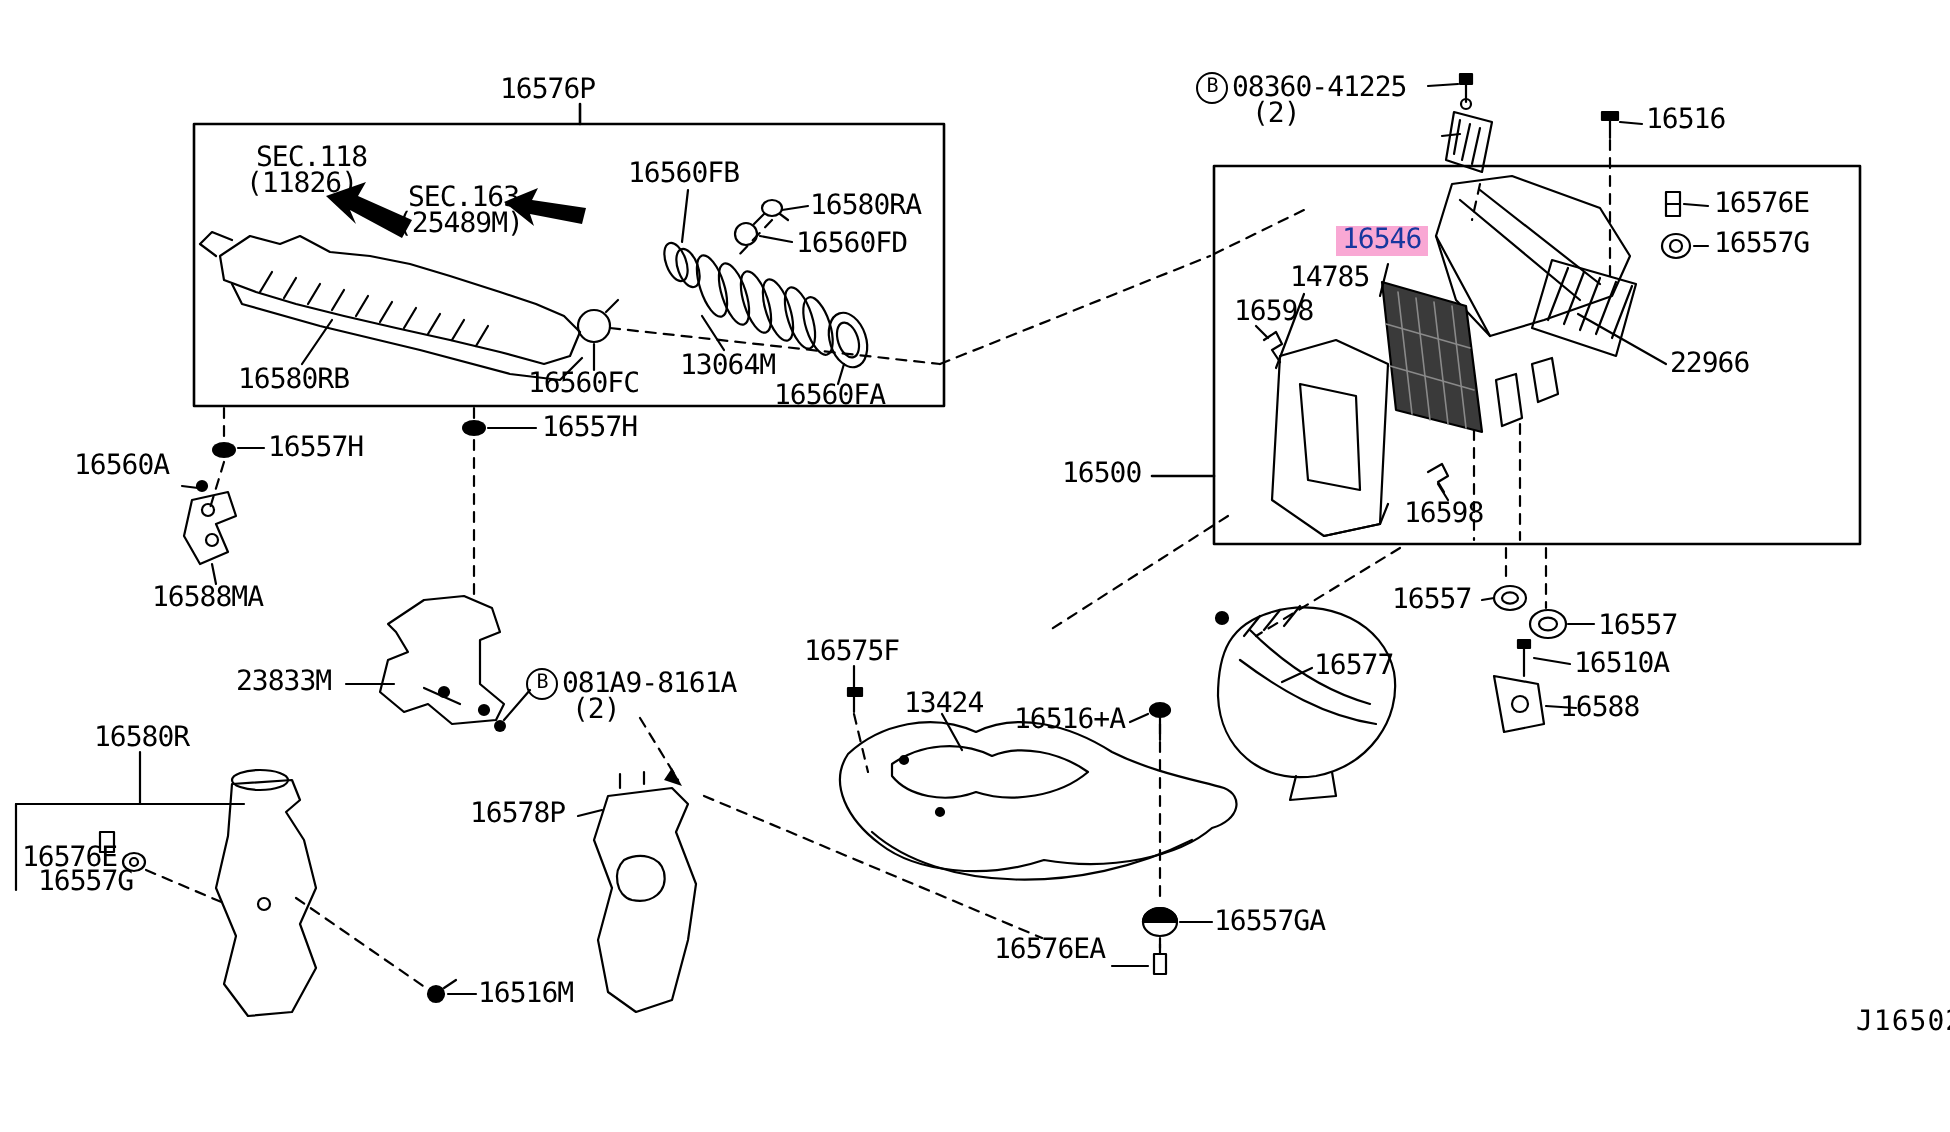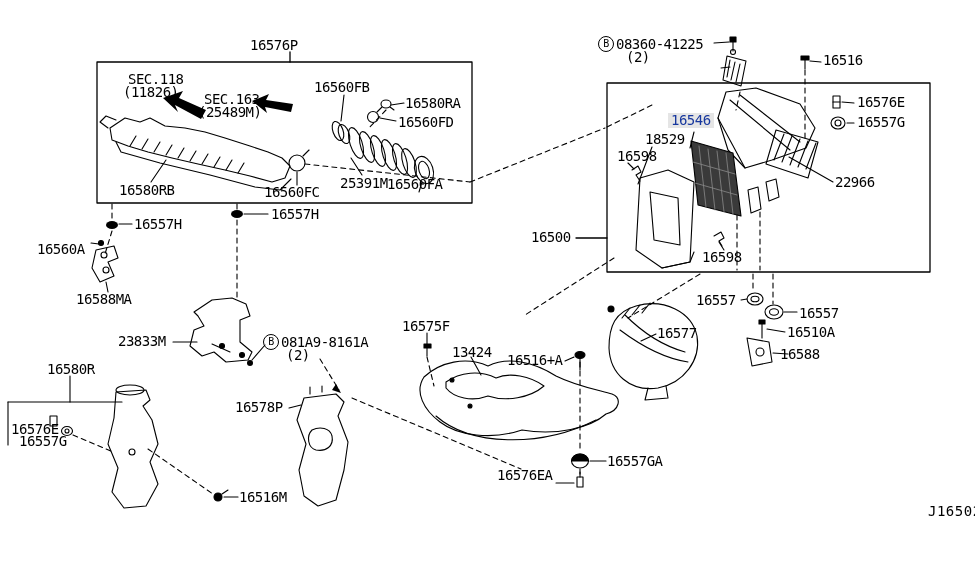--- a/index.html
+++ b/index.html
@@ -1,21 +1,21 @@
 <!DOCTYPE html>
 <html><head>
 <meta charset="utf-8">
 <style>
   html,body{margin:0;padding:0;background:#ffffff;}
   #stage{position:relative;width:975px;height:566px;background:#fff;overflow:hidden;
          font-family:"DejaVu Sans Mono","Liberation Mono",monospace;}
   #artwork{position:absolute;left:0;top:0;}
   .lbl{position:absolute;font-size:14px;line-height:15px;color:#000;white-space:nowrap;
        letter-spacing:-0.5px;display:flex;align-items:center;}
-  .lbl.hl{background:#e5e5e5;color:#17379e;padding:0 3px;}
+  .lbl.hl{background:#f9a8d4;color:#17379e;padding:0 3px;}
   .lbl.code{font-size:14px;letter-spacing:0.5px;}
   .circ{display:inline-block;width:14px;height:14px;border:1.4px solid #000;border-radius:50%;
         text-align:center;font-size:10px;line-height:13px;margin-right:2px;flex:none;color:#000;}
 </style>
 </head>
 <body>
 
 <div id="stage">
 
 <svg id="artwork" width="975" height="566" viewBox="0 0 975 566" fill="none" stroke="#000" stroke-width="1.1" stroke-linecap="round" stroke-linejoin="round">
@@ -292,25 +292,25 @@
 <div class="lbl" style="left:250px;top:38px">16576P</div>
 <div class="lbl" style="left:128px;top:72px">SEC.118</div>
 <div class="lbl" style="left:123px;top:85px">(11826)</div>
 <div class="lbl" style="left:204px;top:92px">SEC.163</div>
 <div class="lbl" style="left:198px;top:105px">(25489M)</div>
 <div class="lbl" style="left:314px;top:80px">16560FB</div>
 <div class="lbl" style="left:405px;top:96px">16580RA</div>
 <div class="lbl" style="left:398px;top:115px">16560FD</div>
 <div class="lbl" style="left:119px;top:183px">16580RB</div>
 <div class="lbl" style="left:264px;top:185px">16560FC</div>
-<div class="lbl" style="left:340px;top:176px">25391M</div>
-<div class="lbl" style="left:387px;top:177px">16560FA</div>
+<div class="lbl" style="left:340px;top:176px">13064M</div>
+<div class="lbl" style="left:387px;top:191px">16560FA</div>
 <div class="lbl" style="left:134px;top:217px">16557H</div>
 <div class="lbl" style="left:271px;top:207px">16557H</div>
-<div class="lbl" style="left:37px;top:242px">16560A</div>
+<div class="lbl" style="left:37px;top:226px">16560A</div>
 <div class="lbl" style="left:76px;top:292px">16588MA</div>
 <div class="lbl" style="left:118px;top:334px">23833M</div>
 <div class="lbl" style="left:263px;top:334px">
   <span class="circ">B</span>
       <span>081A9-8161A</span>
 </div>
 <div class="lbl" style="left:286px;top:348px">(2)</div>
 <div class="lbl" style="left:47px;top:362px">16580R</div>
 <div class="lbl" style="left:11px;top:422px">16576E</div>
 <div class="lbl" style="left:19px;top:434px">16557G</div>
@@ -322,21 +322,21 @@
 <div class="lbl" style="left:657px;top:326px">16577</div>
 <div class="lbl" style="left:531px;top:230px">16500</div>
 <div class="lbl" style="left:702px;top:250px">16598</div>
 <div class="lbl" style="left:696px;top:293px">16557</div>
 <div class="lbl" style="left:799px;top:306px">16557</div>
 <div class="lbl" style="left:787px;top:325px">16510A</div>
 <div class="lbl" style="left:780px;top:347px">16588</div>
 <div class="lbl" style="left:607px;top:454px">16557GA</div>
 <div class="lbl" style="left:497px;top:468px">16576EA</div>
 <div class="lbl hl" style="left:668px;top:113px">16546</div>
-<div class="lbl" style="left:645px;top:132px">18529</div>
+<div class="lbl" style="left:645px;top:132px">14785</div>
 <div class="lbl" style="left:617px;top:149px">16598</div>
 <div class="lbl" style="left:835px;top:175px">22966</div>
 <div class="lbl" style="left:857px;top:95px">16576E</div>
 <div class="lbl" style="left:857px;top:115px">16557G</div>
 <div class="lbl" style="left:823px;top:53px">16516</div>
 <div class="lbl" style="left:598px;top:36px">
   <span class="circ">B</span>
       <span>08360-41225</span>
 </div>
 <div class="lbl" style="left:626px;top:50px">(2)</div>

